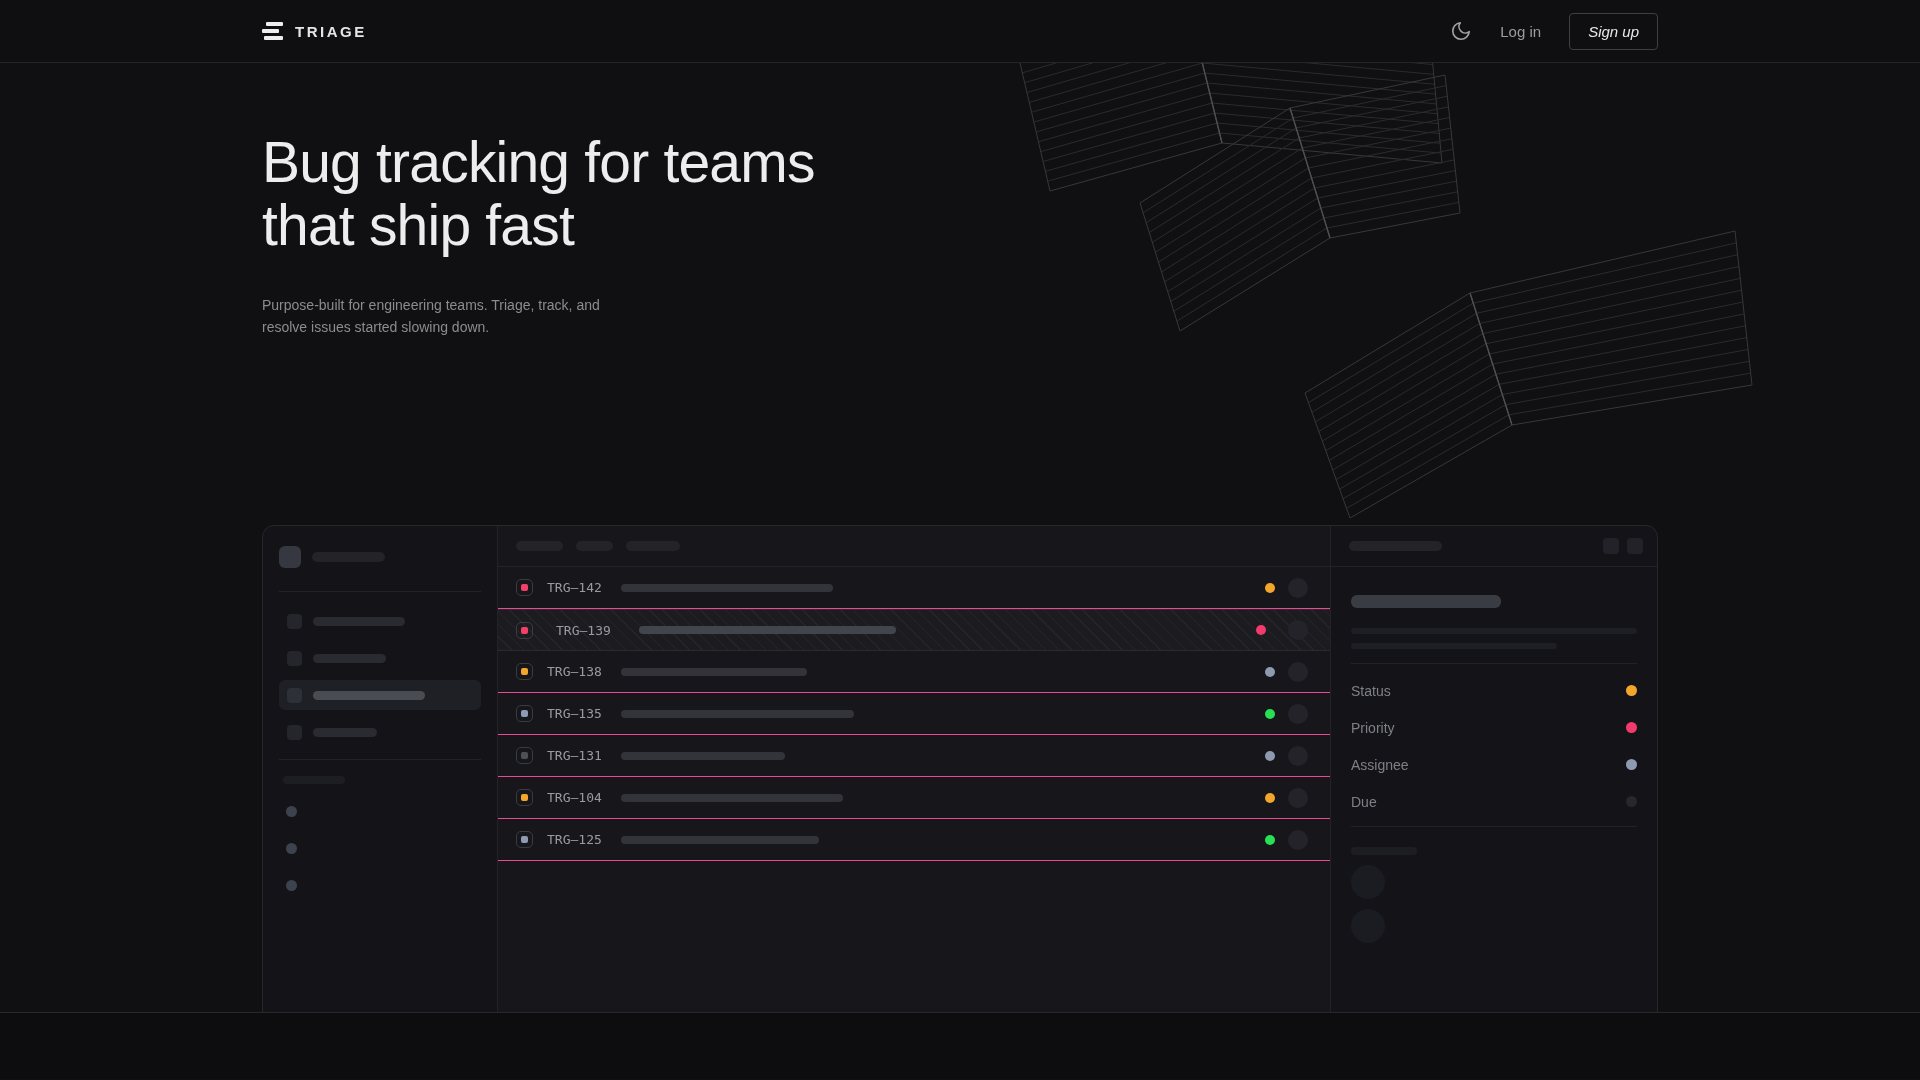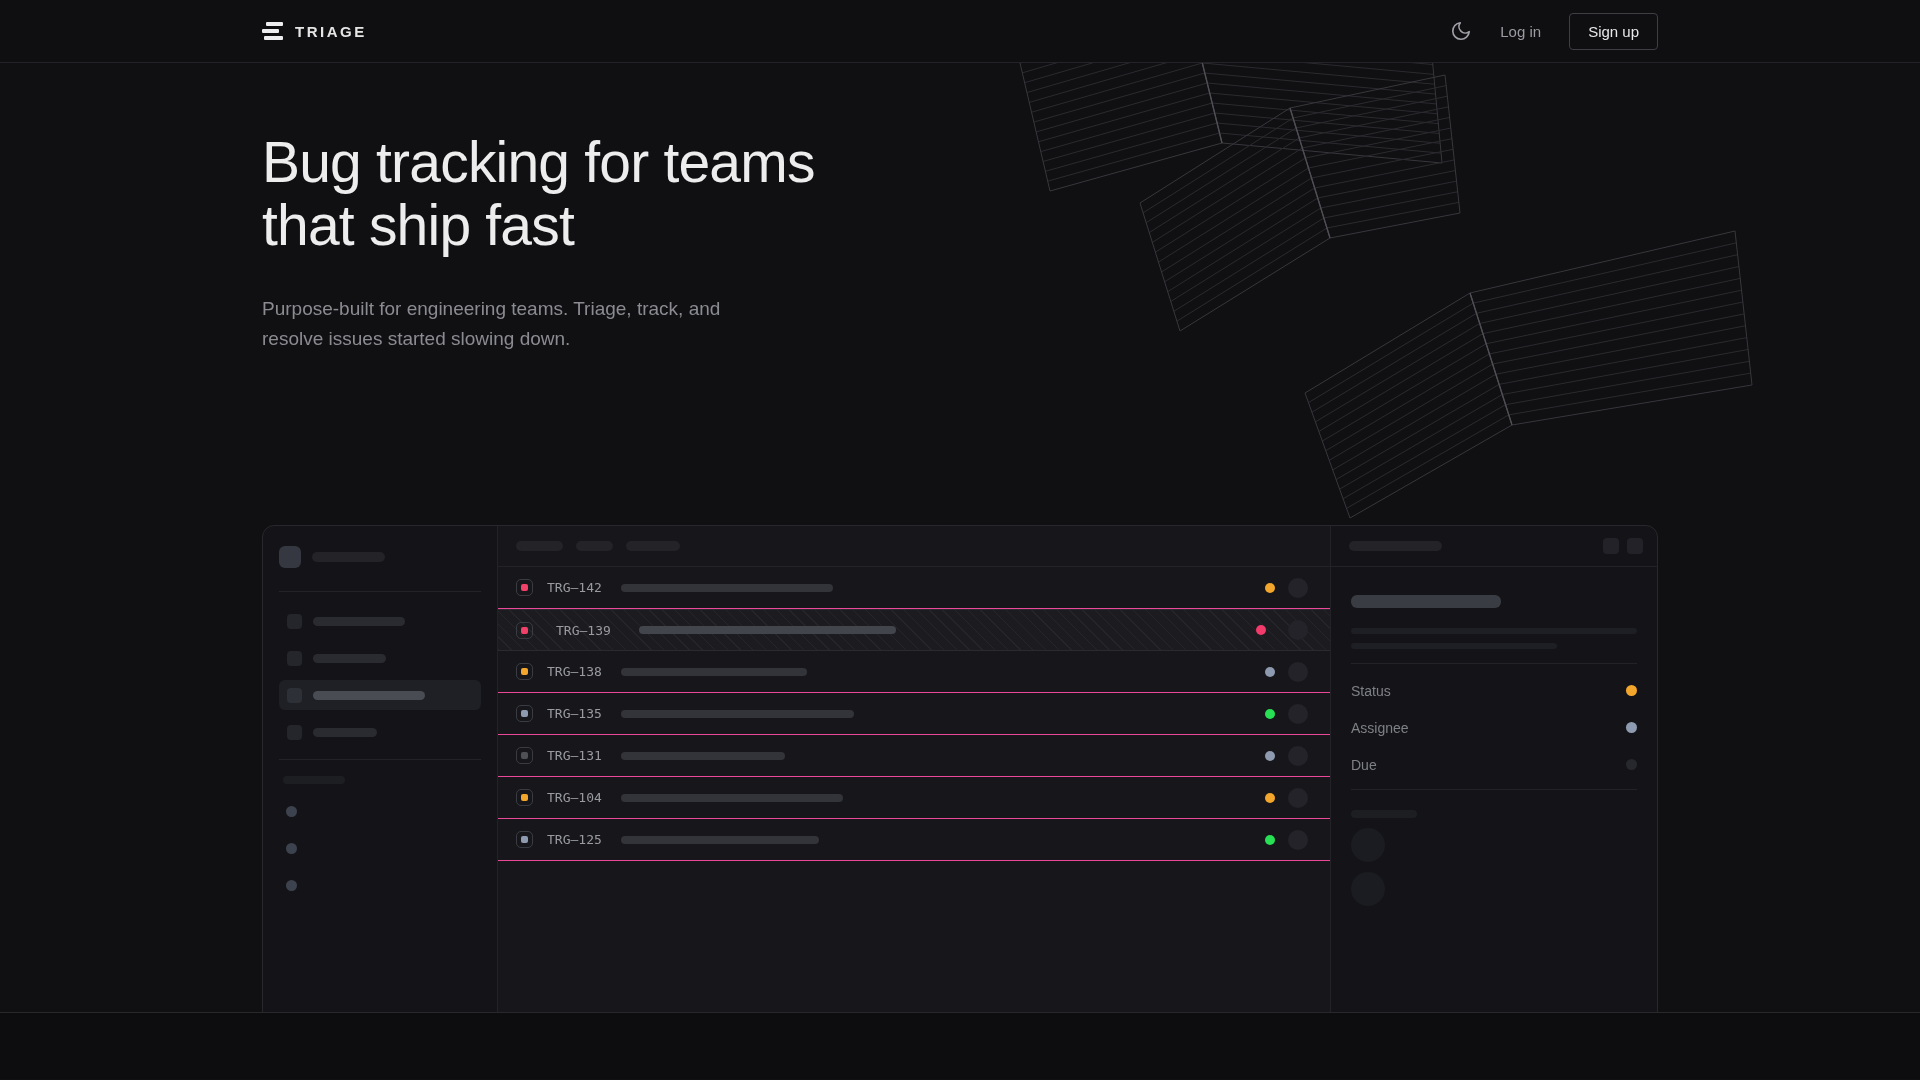--- a/index.html
+++ b/index.html
@@ -12,28 +12,28 @@
   .brand { display:flex; align-items:center; gap:12px; }
   .logo-ic { display:inline-flex; flex-direction:column; gap:3px; }
   .logo-ic i { display:block; height:4px; width:17px; background:#ededf0; border-radius:1px; }
   .logo-ic i:nth-child(1){ margin-left:4px; }
   .logo-ic i:nth-child(3){ margin-left:2px; width:19px; }
   .brand-text { color:#e5e5e5; font-size:15px; font-weight:700; letter-spacing:2.5px; }
   .nav-right { display:flex; align-items:center; gap:28px; }
   .theme-btn { background:none; border:none; cursor:pointer; display:flex; align-items:center; }
   .login { color:#9b9ca1; font-size:15px; text-decoration:none; cursor:pointer; background:none; border:none; font-family:inherit; }
   .signup { background:transparent; border:1px solid #3e3e44; color:#e8e8eb; font-size:15px;
-            padding:9px 18px; border-radius:4px; cursor:pointer; font-family:inherit; }
+            padding:9px 18px; border-radius:4px; cursor:pointer; font-family:inherit;font-style:italic; }
 
   
   .hero { position:relative; height:950px; background:#101013; border-bottom:1px solid #28282c; overflow:hidden; }
   .hero-inner { width:1396px; margin:0 auto; position:relative; height:100%; }
   .decor { position:absolute; left:990px; top:0; width:800px; height:480px; pointer-events:none; }
   h1.hero-title { padding-top:68px; font-size:57px; line-height:1.11; font-weight:500; color:#ededee; letter-spacing:-0.8px; }
-  .hero-sub { margin-top:36px; font-size:19px; line-height:1.58; color:#8b8c91; }
+  .hero-sub { margin-top:36px; font-size:14px; line-height:1.58; color:#8b8c91; }
   .cta { margin-top:47px; display:inline-flex; align-items:center; gap:14px; background:#e9e9e7; color:#131316;
          border:none; font-family:inherit; font-size:16px; font-weight:700; padding:16px 28px; border-radius:2px; cursor:pointer; }
   .cta .arrow { font-size:18px; font-weight:400; }
 
   
   .mock { position:absolute; left:0; top:462px; width:1396px; height:580px;
           background:#141418; border:1px solid #28282c; border-radius:12px; display:flex; overflow:hidden; }
   .pill { display:inline-block; border-radius:5px; background:#232328; }
 
   
@@ -338,20 +338,24 @@
           <div class="p-title"></div>
           <div class="p-line"></div>
           <div class="p-line short"></div>
           <hr class="p-div">
           <div class="d-rows">
             <div class="d-row">
               <span class="lbl">Status</span>
               <span class="dot" style="background: rgb(242, 166, 44);"></span>
             </div>
             <div class="d-row">
+              <span class="lbl">Priority</span>
+              <span class="dot" style="background: rgb(242, 58, 107);"></span>
+            </div>
+            <div class="d-row">
               <span class="lbl">Assignee</span>
               <span class="dot" style="background: rgb(142, 154, 176);"></span>
             </div>
             <div class="d-row">
               <span class="lbl">Due</span>
               <span class="dot" style="background: rgb(38, 40, 45);"></span>
             </div>
           </div>
           <hr class="p-div" style="margin-top:6px">
           <div class="p-label"></div>

